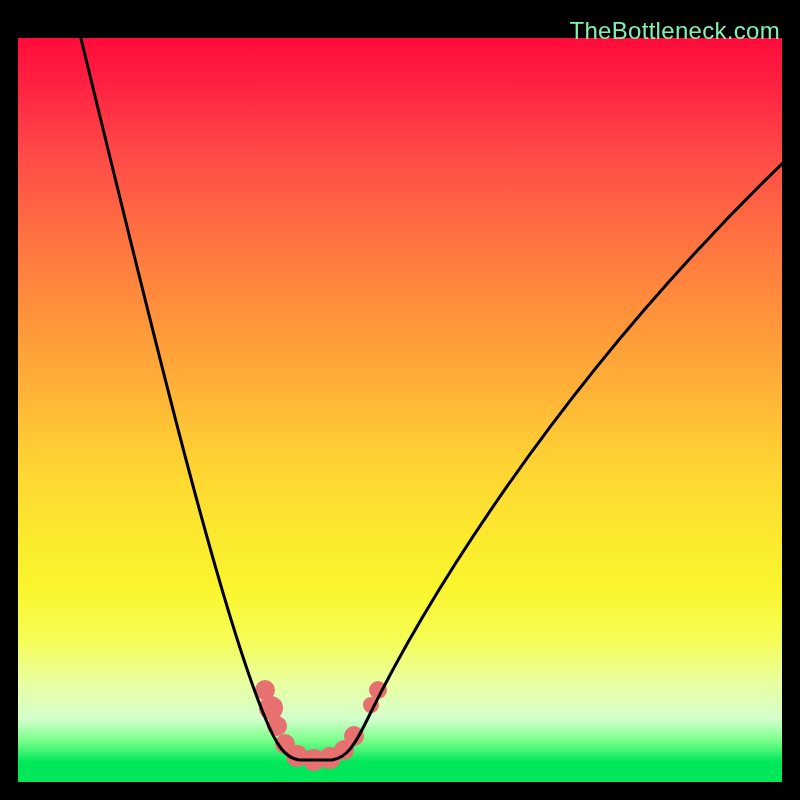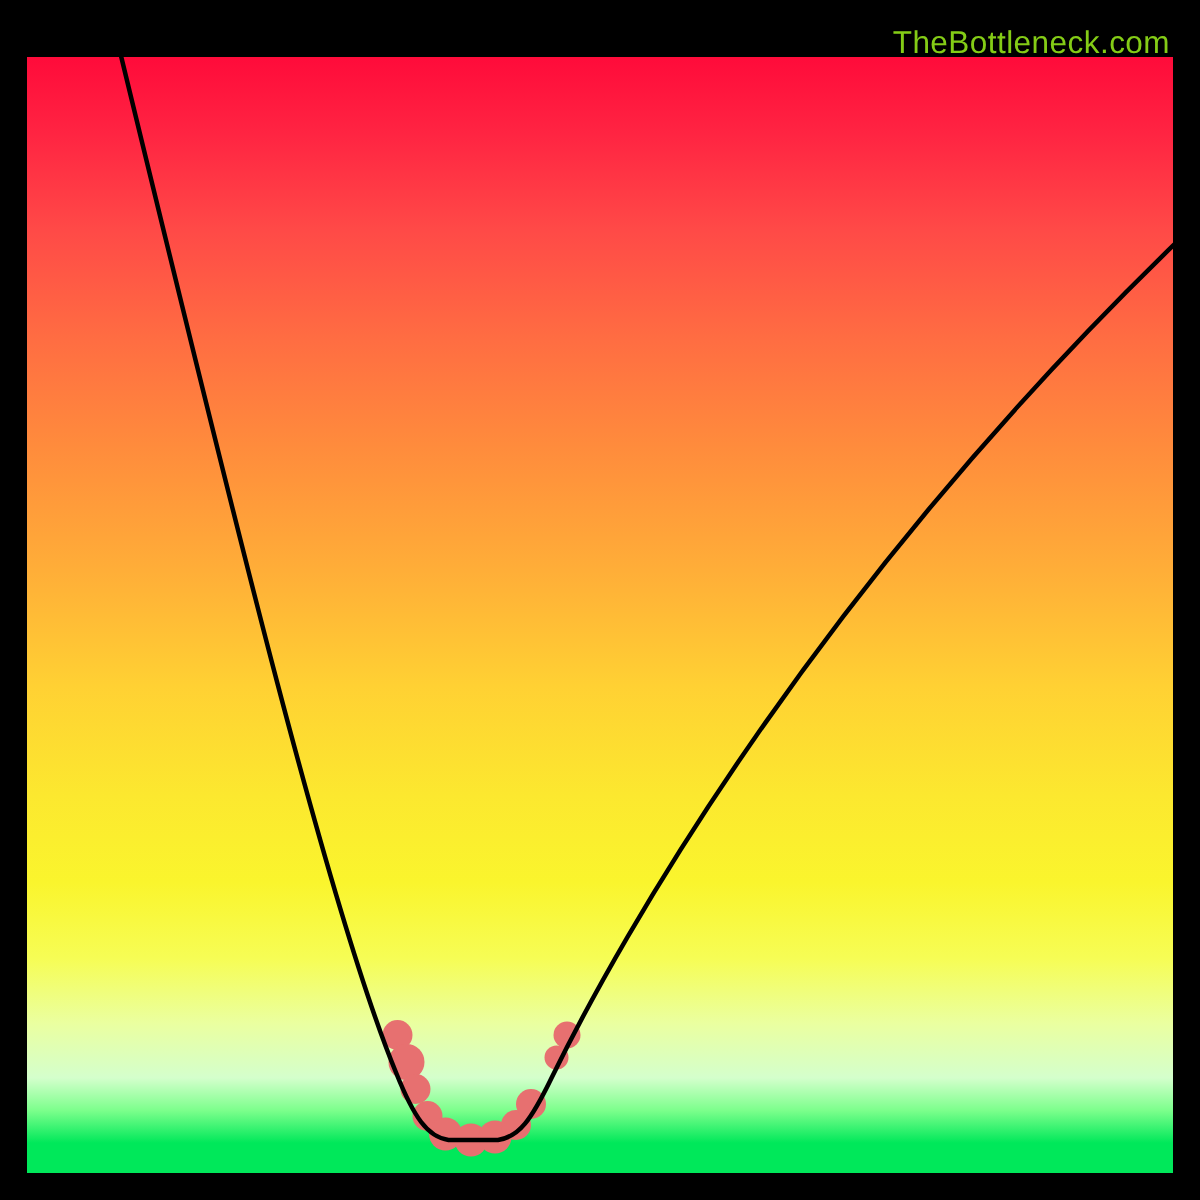--- a/index.html
+++ b/index.html
@@ -55,22 +55,22 @@
     left: 0;
     bottom: 0;
     width: 764px;
     height: 20px;
     background: #00e85a;
   }
   .watermark {
     position: absolute;
     top: -1px;
     right: 2px;
-    color: #84cc16;
-    font-size: 21px;
+    color: #86efac;
+    font-size: 24px;
     font-weight: 500;
     letter-spacing: 0.3px;
     z-index: 10;
   }
   svg.curve {
     position: absolute;
     left: 0;
     top: 0;
     width: 764px;
     height: 744px;

